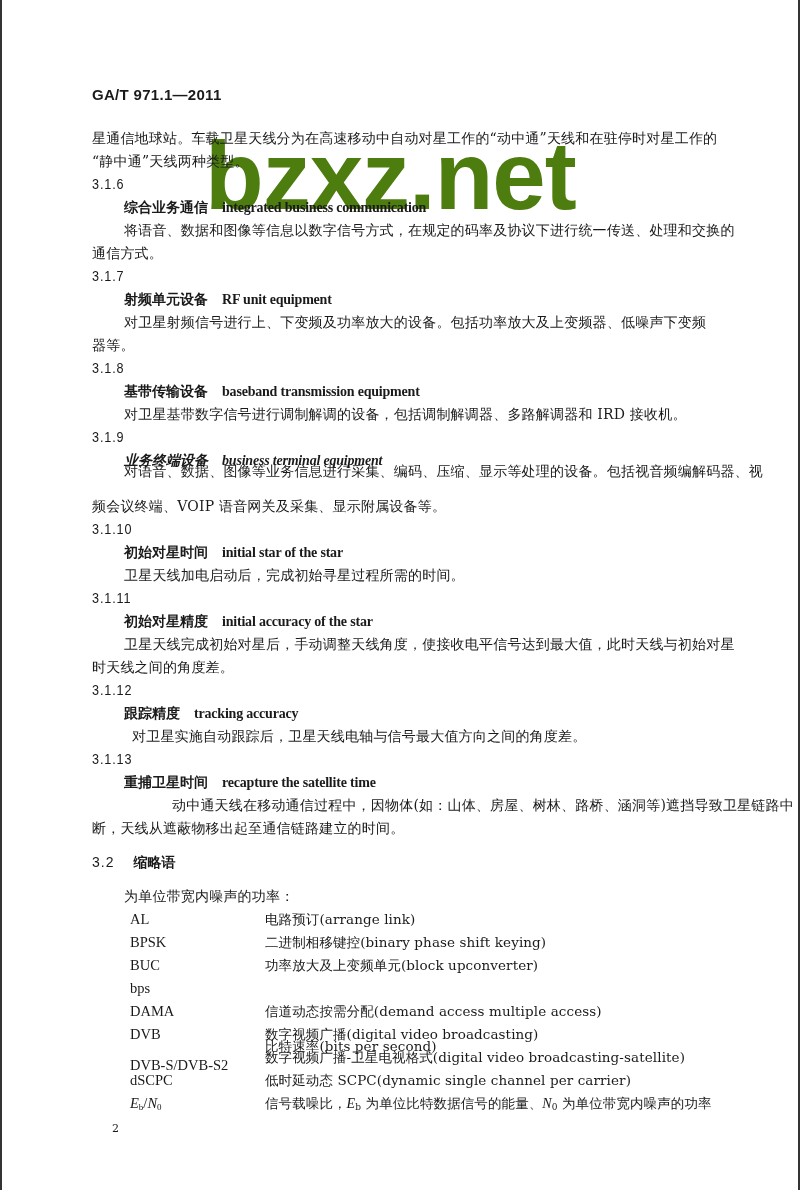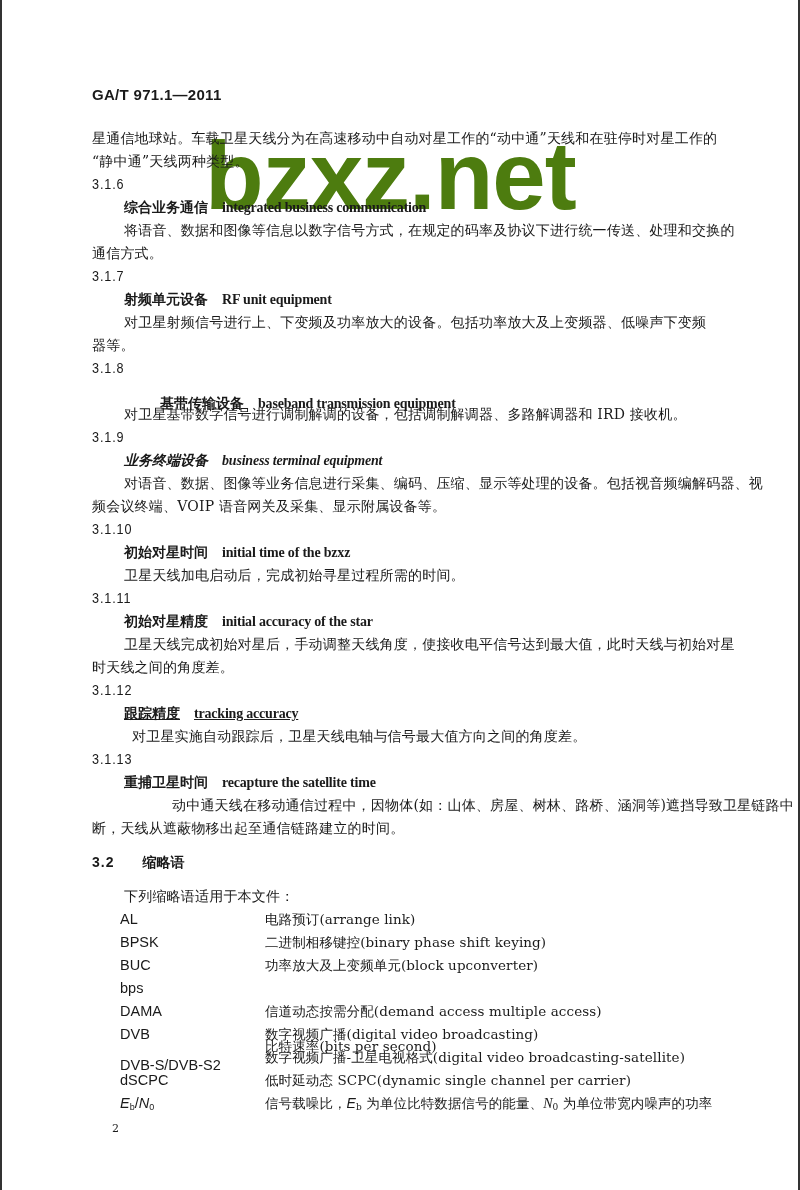--- a/index.html
+++ b/index.html
@@ -88,27 +88,27 @@
       font-weight: bold;
       font-size: 14px;
       letter-spacing: -0.2px;
     }
     .section-title {
       left: 90px;
       font-weight: bold;
     }
     .section-title .sec-num {
       font-family: "Liberation Sans", "DejaVu Sans", sans-serif;
-      font-weight: bold;
+      font-weight: normal;
       letter-spacing: 1px;
-      margin-right: 28px;
+      margin-right: 19px;
     }
     .abbr {
-      left: 118px;
-      font-family: Liberation Sans, sans-serif;
+      left: 128px;
+      font-family: Liberation Serif, serif;
       font-size: 14.5px;
     }
     .abbr-def {
       left: 263px;
       font-size: 13.5px;
       letter-spacing: 0.1px;
     }
     .abbr em {
       font-style: italic;
     }
@@ -144,62 +144,62 @@
     <div class="line para" style="top:244px;">通信方式。</div>
 
     <div class="line num" style="top:267px;">3.1.7</div>
     <div class="line term" style="top:290px;">
       <span>射频单元设备</span><span class="en">RF unit equipment</span>
     </div>
     <div class="line para indent" style="top:313px;">对卫星射频信号进行上、下变频及功率放大的设备。包括功率放大及上变频器、低噪声下变频</div>
     <div class="line para" style="top:336px;">器等。</div>
 
     <div class="line num" style="top:359px;">3.1.8</div>
-    <div class="line term" style="top:394px;margin-left:36px;">
+    <div class="line term" style="top:382px;">
       <span>基带传输设备</span><span class="en">baseband transmission equipment</span>
     </div>
     <div class="line para indent" style="top:405px;">对卫星基带数字信号进行调制解调的设备，包括调制解调器、多路解调器和 IRD 接收机。</div>
 
     <div class="line num" style="top:428px;">3.1.9</div>
     <div class="line term" style="top:451px;font-style:italic;">
       <span>业务终端设备</span><span class="en">business terminal equipment</span>
     </div>
-    <div class="line para indent" style="top:474px;">对语音、数据、图像等业务信息进行采集、编码、压缩、显示等处理的设备。包括视音频编解码器、视</div>
+    <div class="line para indent" style="top:462px;">对语音、数据、图像等业务信息进行采集、编码、压缩、显示等处理的设备。包括视音频编解码器、视</div>
     <div class="line para" style="top:497px;">频会议终端、VOIP 语音网关及采集、显示附属设备等。</div>
 
     <div class="line num" style="top:520px;">3.1.10</div>
     <div class="line term" style="top:543px;">
-      <span>初始对星时间</span><span class="en">initial time of the bzxz</span>
+      <span>初始对星时间</span><span class="en">initial star of the star</span>
     </div>
     <div class="line para indent" style="top:566px;">卫星天线加电启动后，完成初始寻星过程所需的时间。</div>
 
     <div class="line num" style="top:589px;">3.1.11</div>
     <div class="line term" style="top:612px;">
       <span>初始对星精度</span><span class="en">initial accuracy of the star</span>
     </div>
     <div class="line para indent" style="top:635px;">卫星天线完成初始对星后，手动调整天线角度，使接收电平信号达到最大值，此时天线与初始对星</div>
     <div class="line para" style="top:658px;">时天线之间的角度差。</div>
 
     <div class="line num" style="top:681px;">3.1.12</div>
-    <div class="line term" style="top:704px;text-decoration:underline;">
+    <div class="line term" style="top:704px;">
       <span>跟踪精度</span><span class="en">tracking accuracy</span>
     </div>
     <div class="line para indent" style="top:727px;margin-left:8px;">对卫星实施自动跟踪后，卫星天线电轴与信号最大值方向之间的角度差。</div>
 
     <div class="line num" style="top:750px;">3.1.13</div>
     <div class="line term" style="top:773px;">
       <span>重捕卫星时间</span><span class="en">recapture the satellite time</span>
     </div>
     <div class="line para indent" style="top:796px;margin-left:48px;">动中通天线在移动通信过程中，因物体(如：山体、房屋、树林、路桥、涵洞等)遮挡导致卫星链路中</div>
     <div class="line para" style="top:819px;">断，天线从遮蔽物移出起至通信链路建立的时间。</div>
 
     <div class="line section-title" style="top:853px;">
       <span class="sec-num">3.2</span><span>缩略语</span>
     </div>
-    <div class="line para indent" style="top:887px;">下列缩略语适用于本文件：</div>
+    <div class="line para indent" style="top:887px;">为单位带宽内噪声的功率：</div>
 
     <div class="line abbr" style="top:910px;">AL</div>
     <div class="line abbr-def" style="top:910px;">电路预订(arrange link)</div>
 
     <div class="line abbr" style="top:933px;">BPSK</div>
     <div class="line abbr-def" style="top:933px;">二进制相移键控(binary phase shift keying)</div>
 
     <div class="line abbr" style="top:956px;">BUC</div>
     <div class="line abbr-def" style="top:956px;">功率放大及上变频单元(block upconverter)</div>
 

